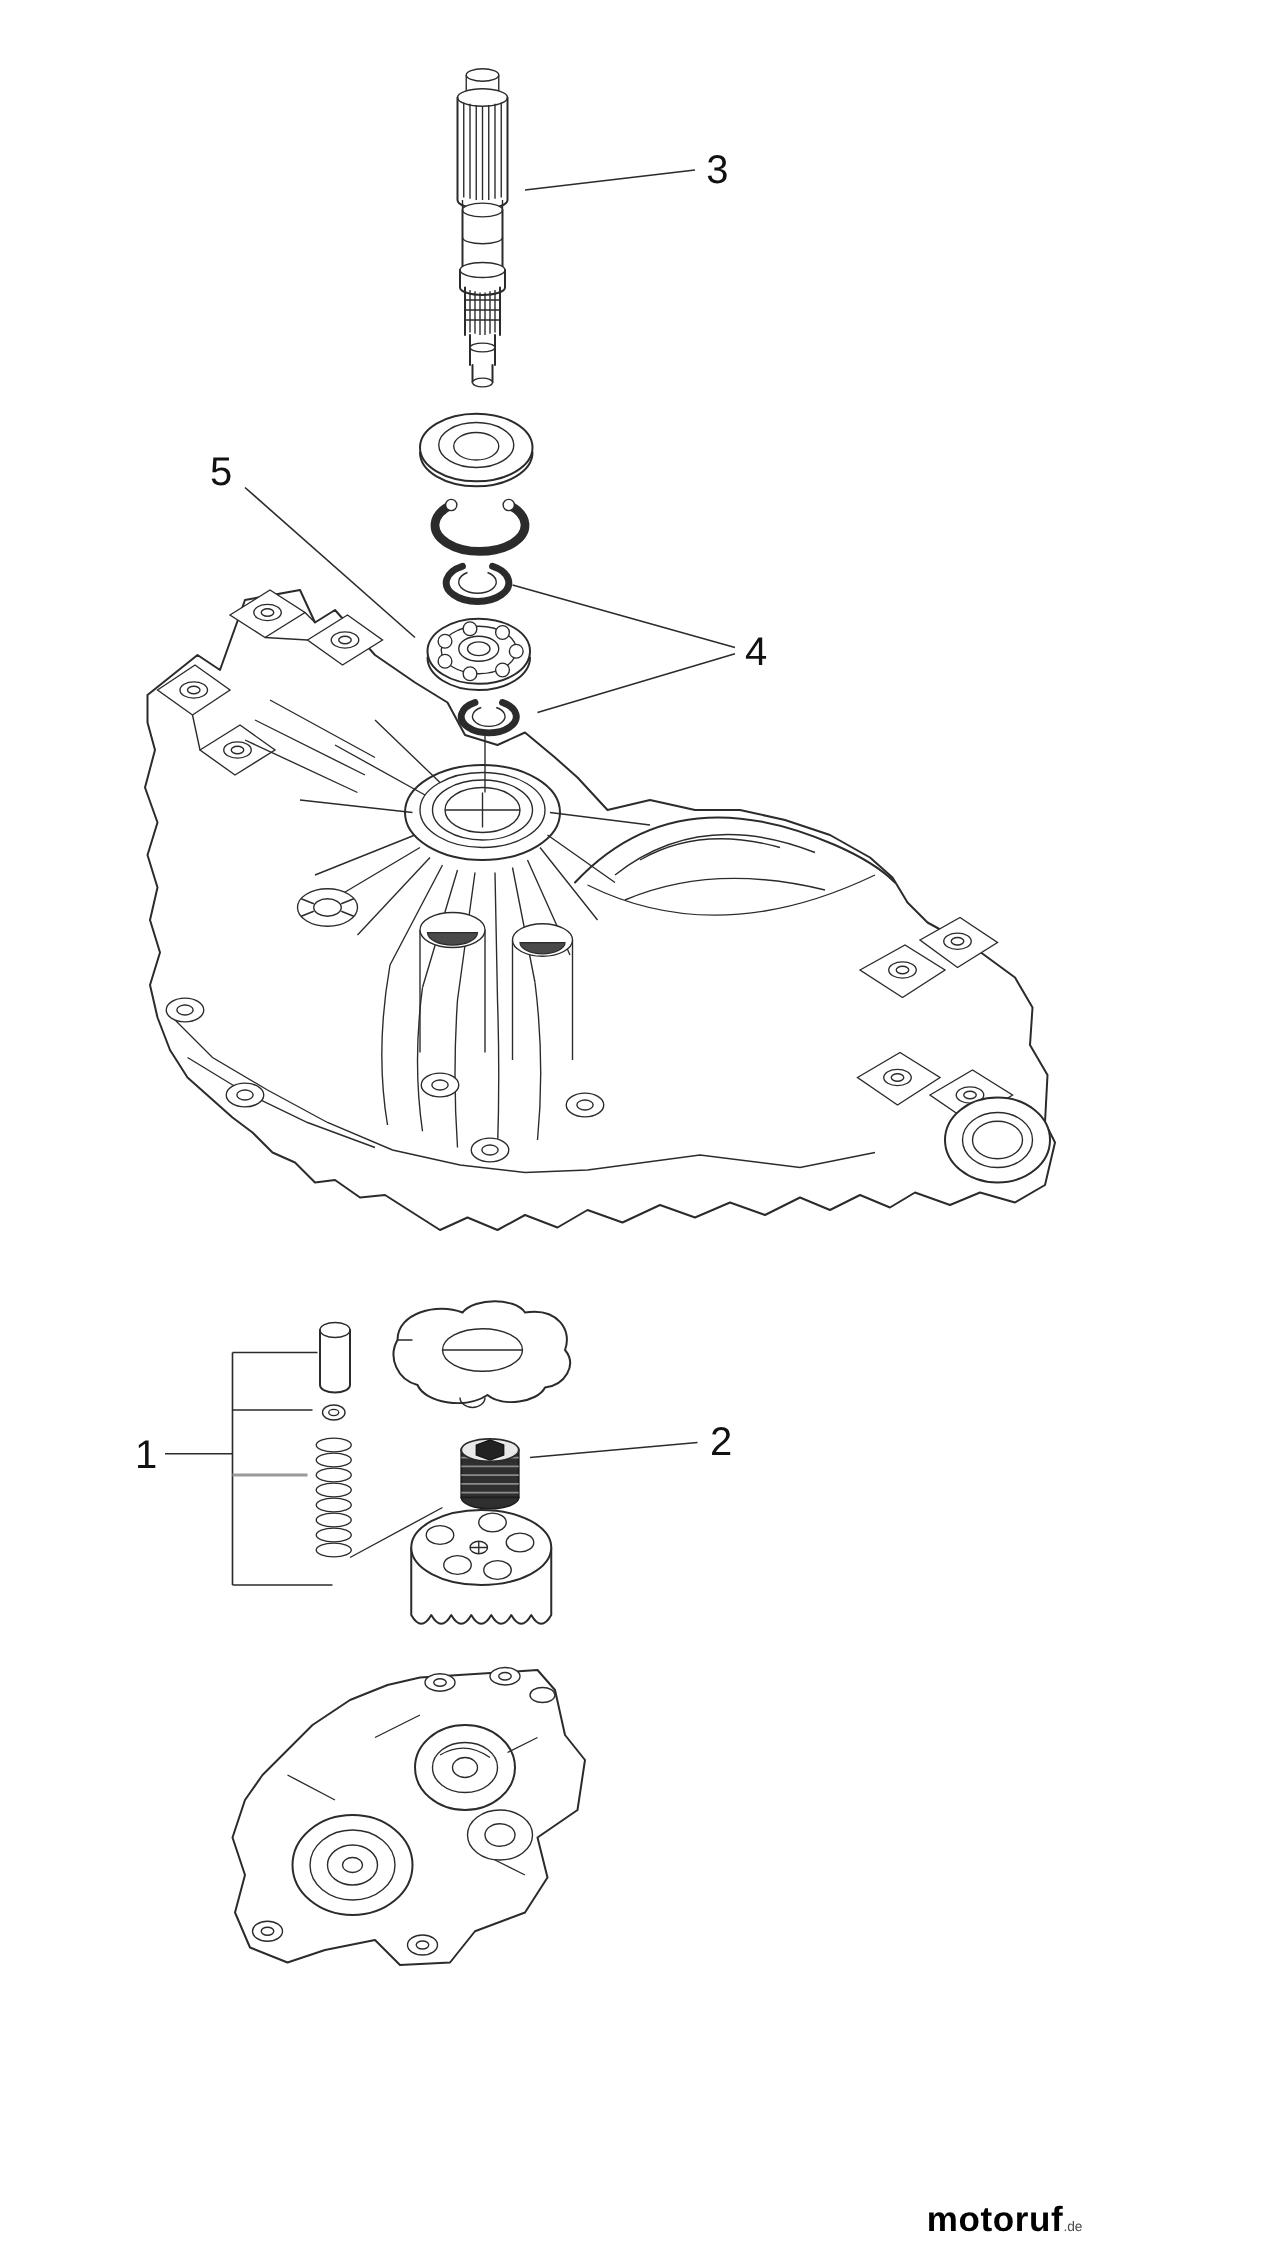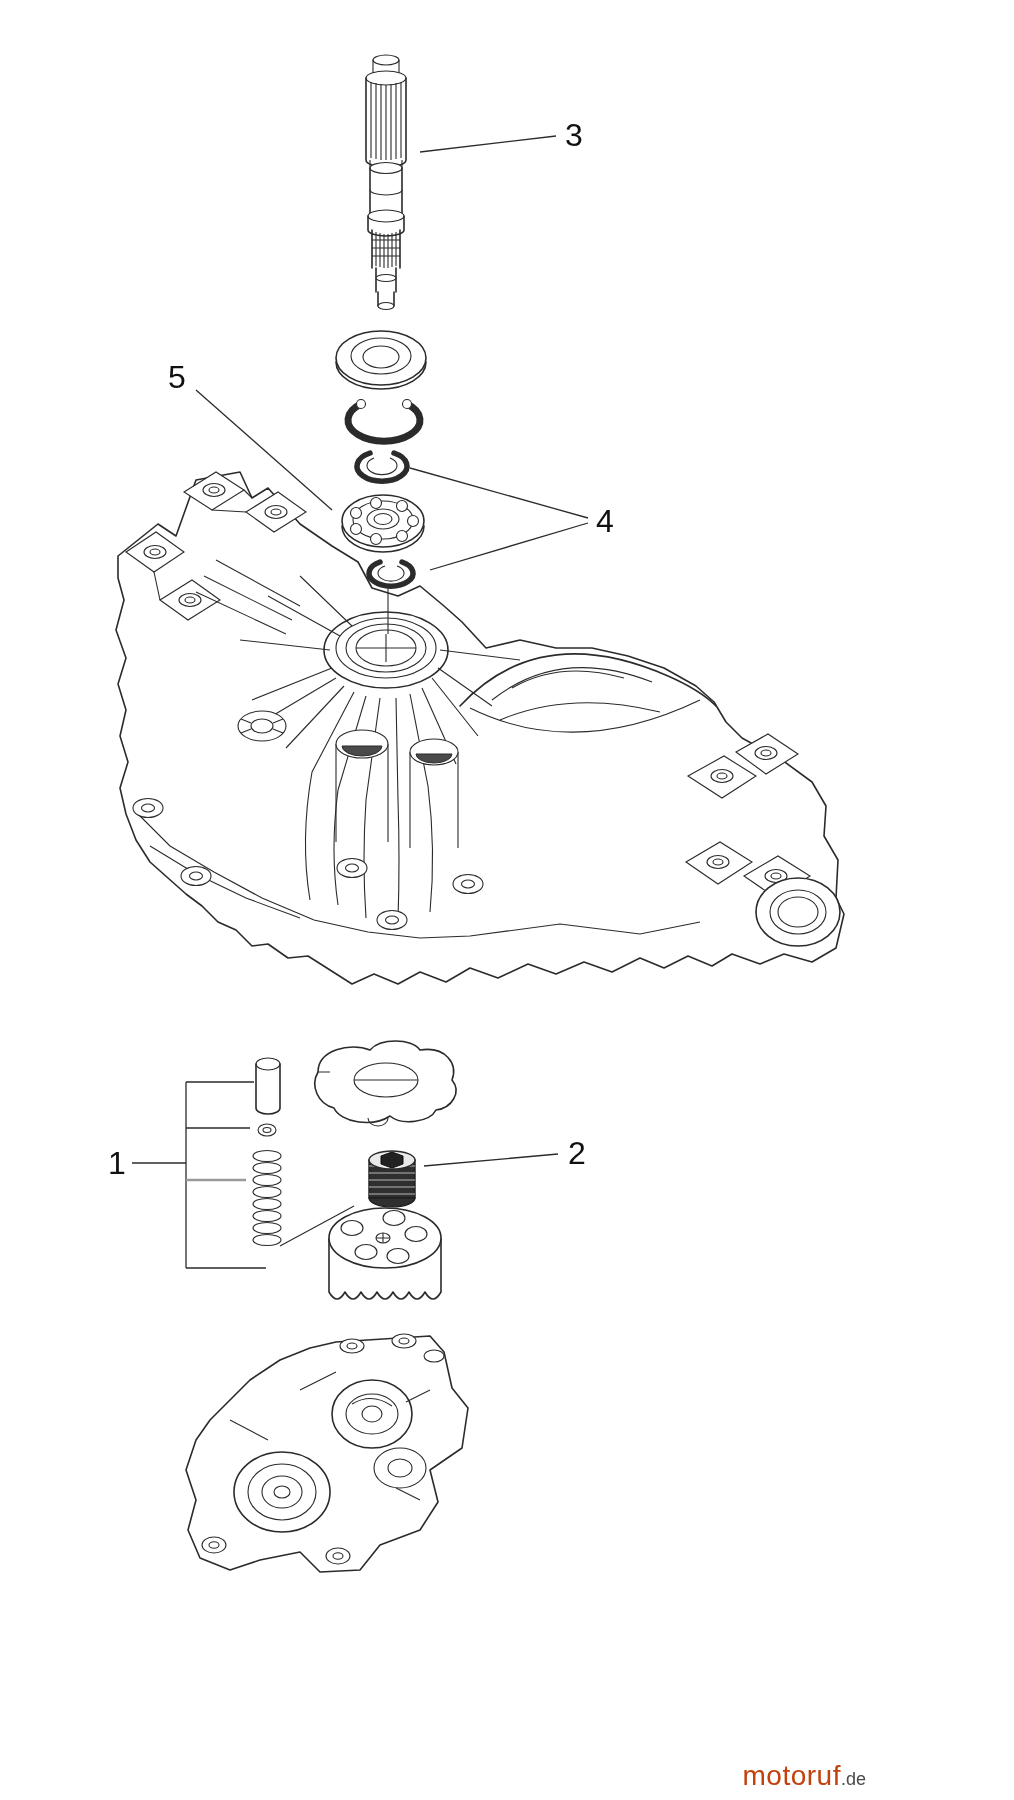--- a/index.html
+++ b/index.html
@@ -9,22 +9,22 @@
   .ln{stroke:#2b2b2b;fill:none;stroke-width:1.6;stroke-linecap:round;stroke-linejoin:round;}
   .thin{stroke:#2b2b2b;fill:none;stroke-width:1.1;}
   .fw{fill:#ffffff;stroke:#2b2b2b;stroke-width:1.6;stroke-linejoin:round;}
   .fwthin{fill:#ffffff;stroke:#2b2b2b;stroke-width:1.1;}
   .leader{stroke:#2b2b2b;fill:none;stroke-width:1.3;}
   .gray{stroke:#9a9a9a;fill:none;stroke-width:2.4;}
   .callout{font-family:"Liberation Sans",sans-serif;font-size:32px;fill:#111;}
   .ringthick{stroke:#2b2b2b;fill:none;stroke-width:7;stroke-linecap:round;}
   .clipthick{stroke:#2b2b2b;fill:none;stroke-width:5.5;stroke-linecap:round;}
   .watermark{position:absolute;right:148px;bottom:8px;white-space:nowrap;}
-  .watermark .brand{font-weight:normal;font-size:28px;color:#c2410c;letter-spacing:.5px;}
-  .watermark .tld{font-size:18px;color:#4a4a4a;}
+  .watermark .brand{font-weight:bold;font-size:28px;color:#000000;letter-spacing:.5px;}
+  .watermark .tld{font-size:11px;color:#4a4a4a;}
 </style>
 </head>
 <body>
 
 <div class="stage">
 <svg width="1014" height="1800" viewBox="0 0 1014 1800">
 
   <g>
     <path class="fw" d="M118,556 L158,524 L176,536 L196,480 L240,472 L252,498 L268,488 L300,524
       L332,546 L358,562 L372,588 L398,596 L420,586 L444,606 L462,622 L486,648 L520,640 L556,648

